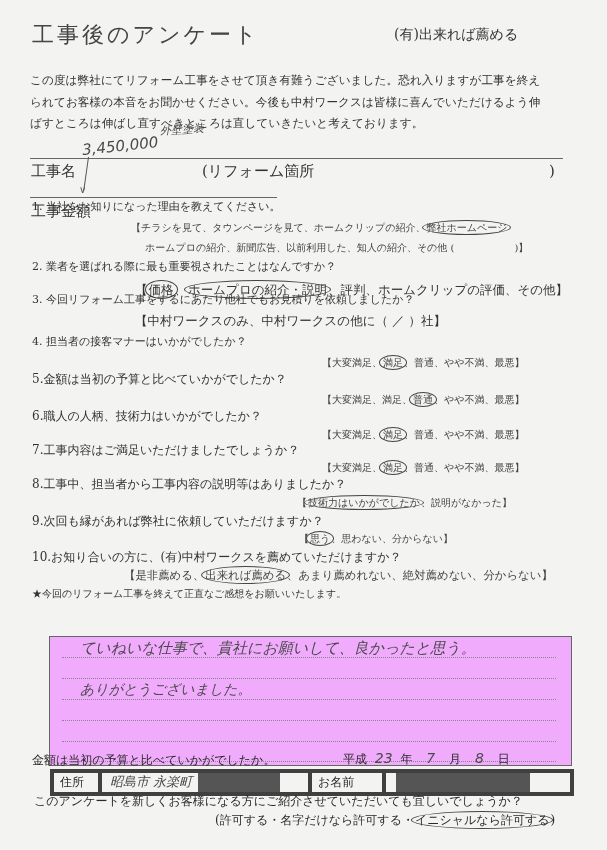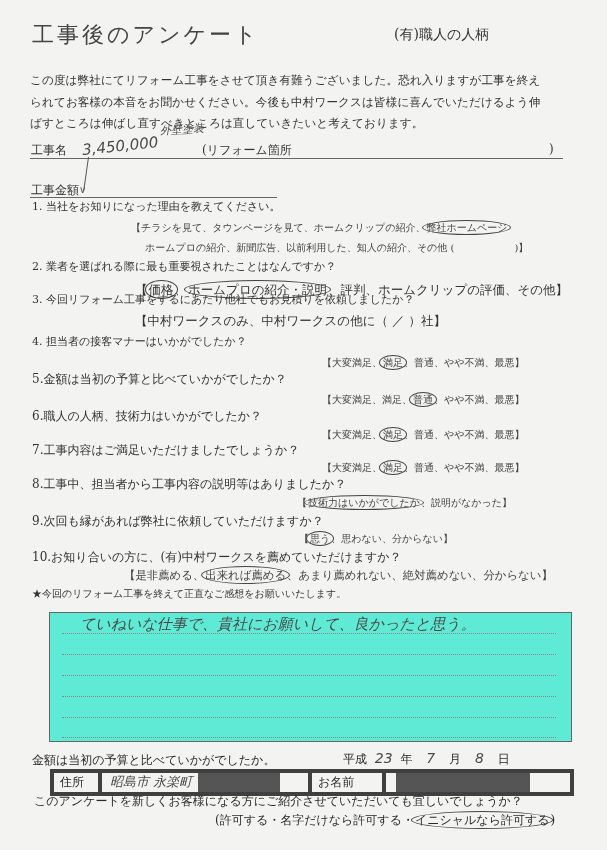--- a/index.html
+++ b/index.html
@@ -6,40 +6,40 @@
     body {
       width: 607px; height: 850px; position: relative; overflow: hidden;
       background: #f3f3f1;
       font-family: "DejaVu Serif", "Liberation Serif", serif;
       color: #2a2a2a;
     }
     .abs { position: absolute; white-space: nowrap; }
     .title { left: 32px; top: 20px; font-size: 22px; letter-spacing: 3px; color: #444; }
     .company { left: 394px; top: 26px; font-size: 14px; color: #333; }
     .intro { left: 30px; font-size: 11.6px; color: #333; letter-spacing: 0.1px; }
-    .label { font-size: 12px; color: #333; }
+    .label { font-size: 15px; color: #333; margin-top: 20px; }
     .uline { position: absolute; height: 1px; background: #666; }
     .hand { font-family: "DejaVu Sans", sans-serif; font-style: italic; color: #4a4a4a; }
     .q { left: 32px; font-size: 11px; color: #333; }
     .opt { font-size: 10px; color: #444; }
     .opt2 { font-size: 12.5px; color: #333; }
     .circ { border: 1px solid #444; border-radius: 50%; padding: 1px 3px; margin: -2px -3px; }
-    .box { position: absolute; left: 49px; top: 612px; width: 521px; height: 128px; border: 1px solid #666; background: #5eead4; }
+    .box { position: absolute; left: 49px; top: 636px; width: 521px; height: 128px; border: 1px solid #666; background: #f0abfc; }
     .dot { position: absolute; left: 12px; width: 494px; height: 0; border-top: 1px dotted #888; }
     .cline { position: absolute; left: 30px; font-size: 14px; }
     table.info { position: absolute; left: 50px; top: 769px; width: 524px; height: 21px; border-collapse: collapse; font-size: 12px; }
     table.info td { border: 4px solid #404040; padding: 0 6px; height: 19px; }
     .redact { display: inline-block; background: #555; height: 19px; vertical-align: middle; }
     .arrow { position: absolute; left: 88px; top: 157px; width: 1px; height: 34px; background: #555; transform: rotate(8deg); transform-origin: top; }
   </style>
 </head>
 <body>
 
 <div class="abs title">工事後のアンケート</div>
-<div class="abs company">(有)職人の人柄</div>
+<div class="abs company">(有)出来れば薦める</div>
 
 <div class="abs intro" style="top:73px">この度は弊社にてリフォーム工事をさせて頂き有難うございました。恐れ入りますが工事を終え</div>
 <div class="abs intro" style="top:95px">られてお客様の本音をお聞かせください。今後も中村ワークスは皆様に喜んでいただけるよう伸</div>
 <div class="abs intro" style="top:116px">ばすところは伸ばし直すべきところは直していきたいと考えております。</div>
 
 <div class="abs label" style="left:31px; top:142px">工事名</div>
 <div class="abs hand" style="left:82px; top:137px; font-size:15px; transform:rotate(-6deg)">3,450,000</div>
 <div class="abs hand" style="left:160px; top:122px; font-size:11px; transform:rotate(-4deg)">外壁塗装</div>
 <div class="abs label" style="left:202px; top:142px">(リフォーム箇所</div>
 <div class="abs label" style="left:549px; top:142px">)</div>
@@ -102,20 +102,21 @@
 
 <div class="abs q" style="top:587px; font-size:10px">★今回のリフォーム工事を終えて正直なご感想をお願いいたします。</div>
 <div class="box">
   <div class="dot" style="top:20px"></div>
   <div class="dot" style="top:41px"></div>
   <div class="dot" style="top:62px"></div>
   <div class="dot" style="top:83px"></div>
   <div class="dot" style="top:104px"></div>
   <div class="dot" style="top:124px"></div>
   <div class="cline hand" style="top:2px; font-size:15px">ていねいな仕事で、貴社にお願いして、良かったと思う。</div>
+  <div class="cline hand" style="top:44px; font-size:14px">ありがとうございました。</div>
 </div>
 
 <div class="abs" style="left:32px; top:752px; font-size:12px">金額は当初の予算と比べていかがでしたか。</div>
 <div class="abs" style="left:343px; top:750px; font-size:12px">
   <span>平成</span>
   <span class="hand" style="font-size:14px; padding:0 4px">23</span>
   <span>年</span>
   <span class="hand" style="font-size:14px; padding:0 10px">7</span>
   <span>月</span>
   <span class="hand" style="font-size:14px; padding:0 10px">8</span>

